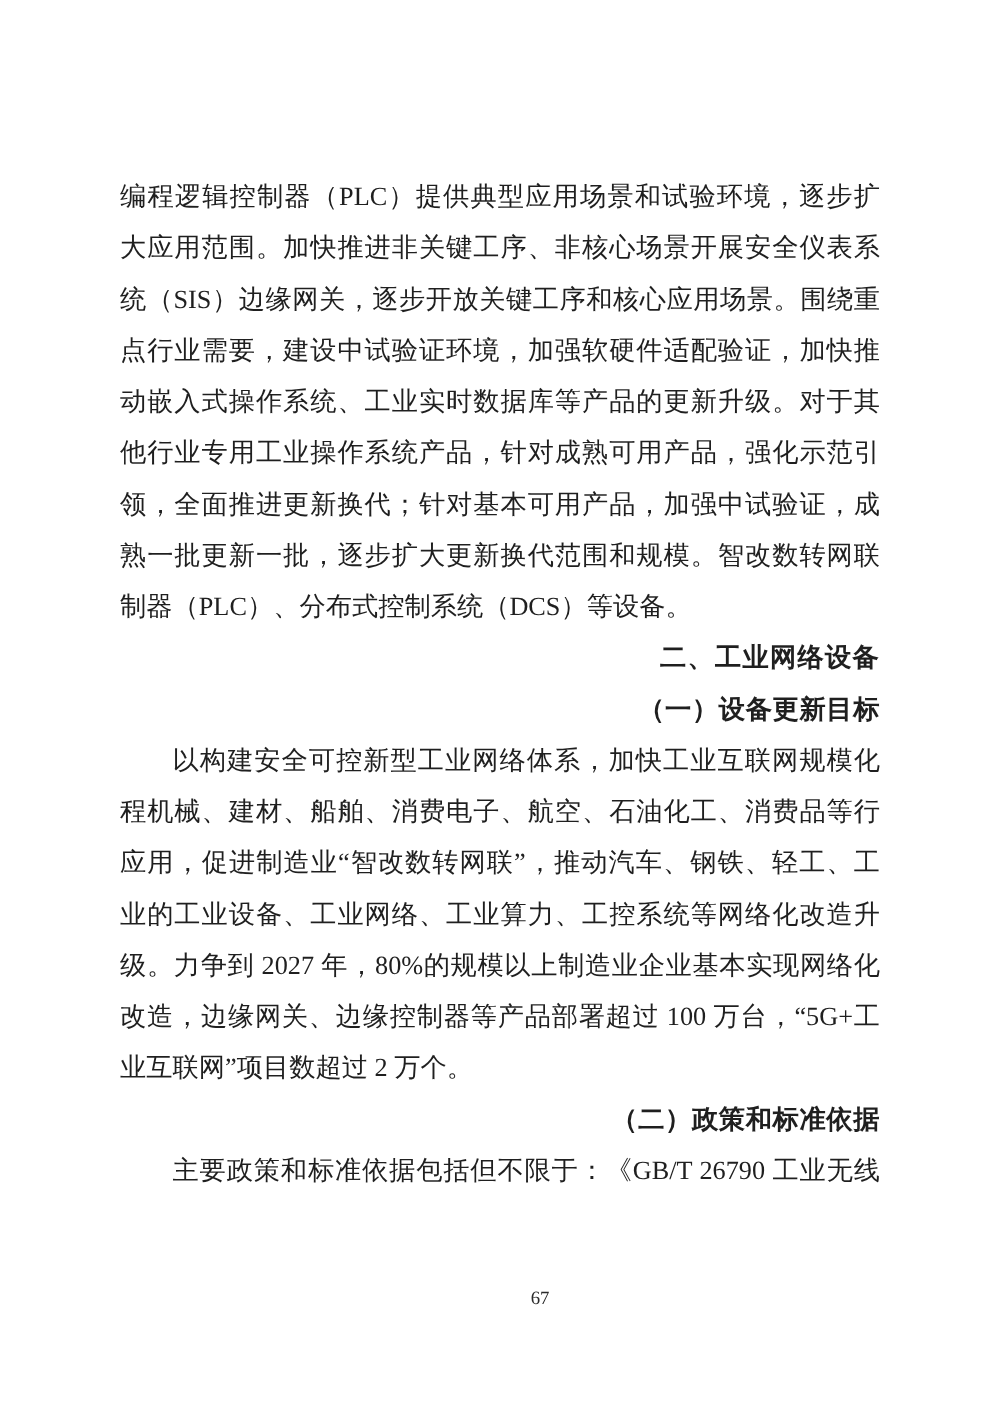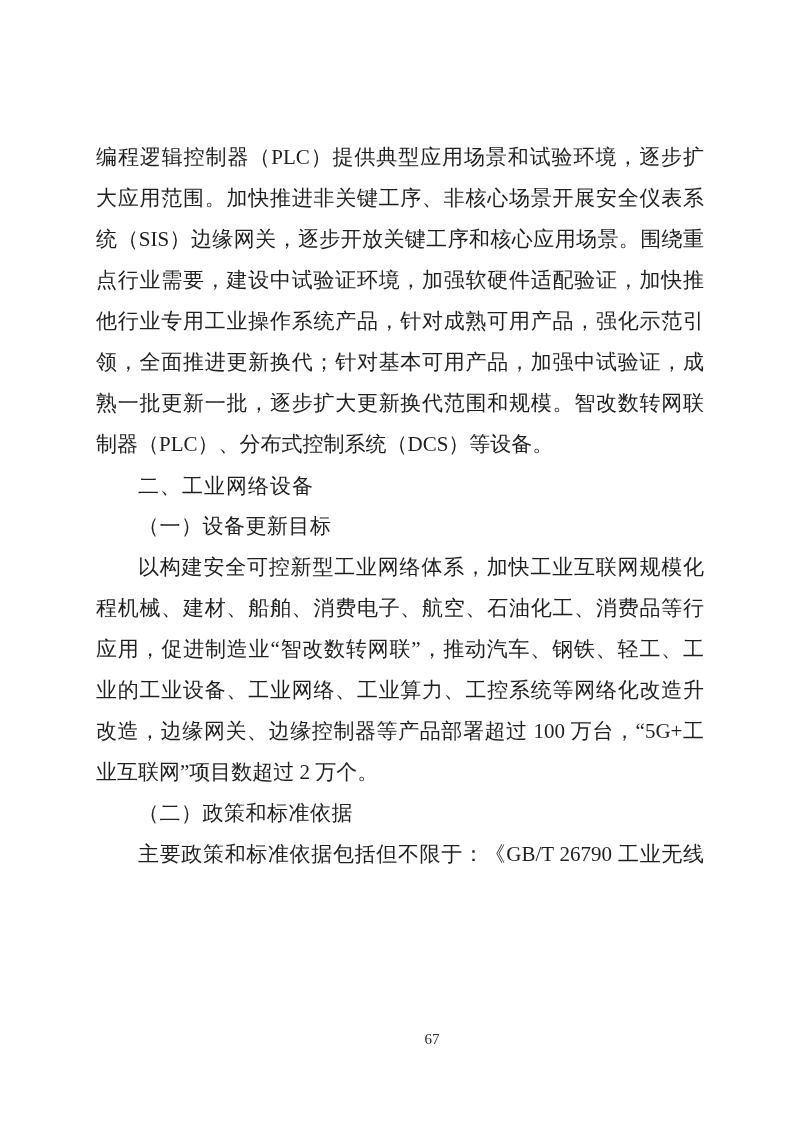--- a/index.html
+++ b/index.html
@@ -36,22 +36,23 @@
   }
   .para .line:not(:last-child),
   .para.justify-all .line {
     text-align-last: justify;
   }
   .para.indent .line.first {
     text-indent: 42px;
   }
   .heading {
     margin: 0;
-    font-weight: normal;
+    font-weight: bold;
     padding-left: 42px;
+    text-align: right;
   }
   .heading.section {
     font-family: "Liberation Sans", "DejaVu Sans", sans-serif;
     letter-spacing: 1px;
   }
   .heading.sub {
     font-family: "Liberation Serif", "DejaVu Serif", serif;
     letter-spacing: 0.5px;
   }
   .footer {
@@ -72,35 +73,37 @@
 <body>
 
 <div class="page">
   <div class="content">
 
     <div class="para">
         <div class="line first">编程逻辑控制器（PLC）提供典型应用场景和试验环境，逐步扩</div>
         <div class="line">大应用范围。加快推进非关键工序、非核心场景开展安全仪表系</div>
         <div class="line">统（SIS）边缘网关，逐步开放关键工序和核心应用场景。围绕重</div>
         <div class="line">点行业需要，建设中试验证环境，加强软硬件适配验证，加快推</div>
+        <div class="line">动嵌入式操作系统、工业实时数据库等产品的更新升级。对于其</div>
         <div class="line">他行业专用工业操作系统产品，针对成熟可用产品，强化示范引</div>
         <div class="line">领，全面推进更新换代；针对基本可用产品，加强中试验证，成</div>
         <div class="line">熟一批更新一批，逐步扩大更新换代范围和规模。智改数转网联</div>
         <div class="line">制器（PLC）、分布式控制系统（DCS）等设备。</div>
       </div>
 
     <h2 class="heading section">二、工业网络设备</h2>
 
     <h3 class="heading sub">（一）设备更新目标</h3>
 
     <div class="para indent">
         <div class="line first">以构建安全可控新型工业网络体系，加快工业互联网规模化</div>
         <div class="line">程机械、建材、船舶、消费电子、航空、石油化工、消费品等行</div>
         <div class="line">应用，促进制造业“智改数转网联”，推动汽车、钢铁、轻工、工</div>
         <div class="line">业的工业设备、工业网络、工业算力、工控系统等网络化改造升</div>
+        <div class="line">级。力争到 2027 年，80%的规模以上制造业企业基本实现网络化</div>
         <div class="line">改造，边缘网关、边缘控制器等产品部署超过 100 万台，“5G+工</div>
         <div class="line">业互联网”项目数超过 2 万个。</div>
       </div>
 
     <h3 class="heading sub">（二）政策和标准依据</h3>
 
     <div class="para indent justify-all">
         <div class="line first">主要政策和标准依据包括但不限于：《GB/T 26790 工业无线</div>
       </div>
 

